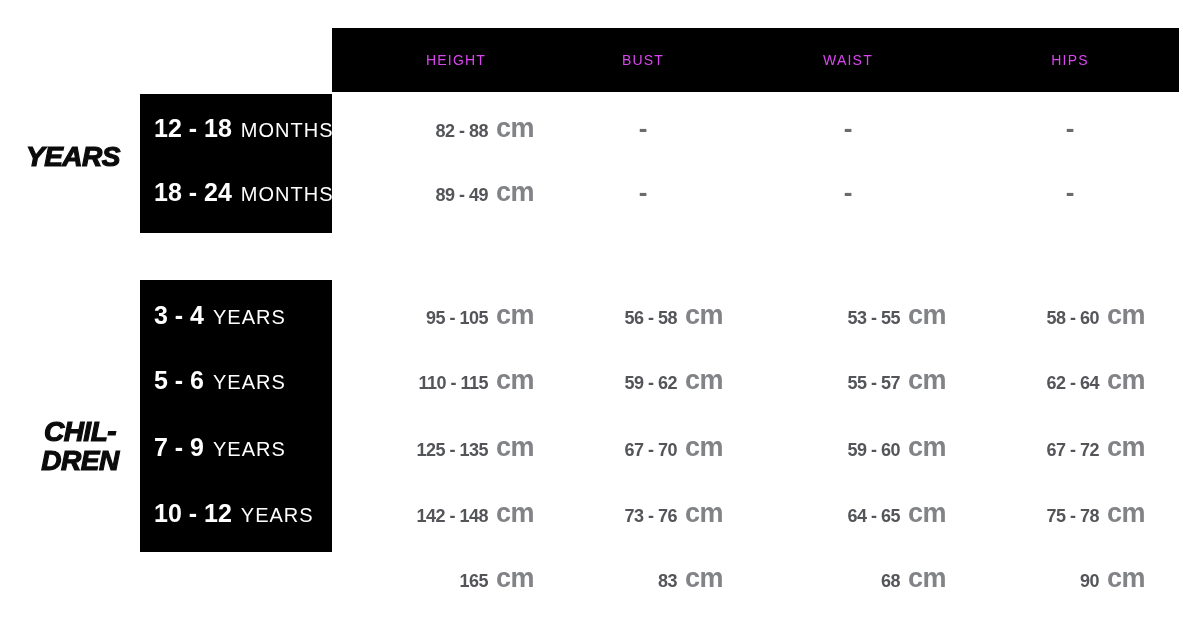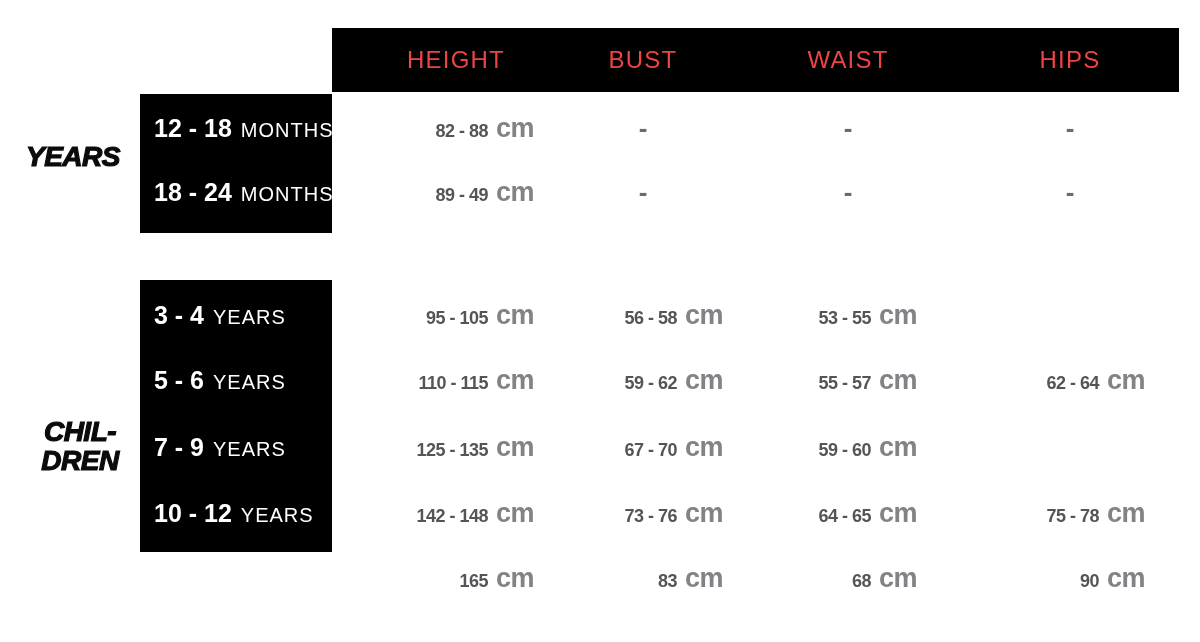--- a/index.html
+++ b/index.html
@@ -4,21 +4,21 @@
 <style>
   html,body{margin:0;padding:0;background:#fff;}
   .canvas{
     position:relative;width:1200px;height:642px;background:#ffffff;
     font-family:"Liberation Sans","DejaVu Sans",sans-serif;overflow:hidden;
   }
   
   .header-bar{position:absolute;left:332px;top:28px;width:847px;height:64px;background:#000;}
   .col-h{
     position:absolute;top:50%;transform:translate(-50%,-50%);
-    color:#ef4444;font-size:24px;letter-spacing:1.2px;white-space:nowrap;font-weight:400;
+    color:#d946ef;font-size:14px;letter-spacing:1.2px;white-space:nowrap;font-weight:400;
   }
   
   .age-box{position:absolute;left:140px;width:192px;background:#000;}
   #babies-box{top:94px;height:139px;}
   #children-box{top:280px;height:272px;text-decoration:underline;}
   .age-row{position:absolute;left:14px;transform:translateY(-50%);white-space:nowrap;}
   .age-num{font-size:25px;font-weight:700;color:#ffffff;}
   .age-unit{font-size:20px;font-weight:400;color:#ffffff;letter-spacing:1px;margin-left:9px;}
   
   .group-label{
@@ -31,21 +31,21 @@
   .label-line{display:block;}
   
   .cells{position:absolute;left:0;top:0;width:100%;height:100%;}
   .cell{position:absolute;transform:translateY(-50%);white-space:nowrap;}
   .cell .val{font-size:18px;font-weight:700;color:#545559;letter-spacing:-0.5px;}
   .cell .unit{font-size:27px;font-weight:700;color:#818386;letter-spacing:-0.5px;margin-left:8px;}
   .cell.dash{transform:translate(-50%,-50%);font-size:26px;font-weight:700;color:#6a6b6d;}
   
   .col-height{right:666px;}  
   .col-bust{right:477px;}    
-  .col-waist{right:283px;}   
+  .col-waist{right:254px;}   
   .col-hips{right:55px;}     
   .dash-bust{left:643px;}
   .dash-waist{left:848px;}
   .dash-hips{left:1070px;}
   
   .row-b1{top:128px;} .row-b2{top:192px;}
   .row-c1{top:315px;} .row-c2{top:380px;} .row-c3{top:447px;} .row-c4{top:513px;} .row-c5{top:578px;}
   .age-top-b1{top:34px;} .age-top-b2{top:98px;}
   .age-top-c1{top:35px;} .age-top-c2{top:100px;} .age-top-c3{top:167px;} .age-top-c4{top:233px;} .age-top-c5{top:298px;}
 </style>
@@ -112,20 +112,23 @@
 
     <div class="cell col-height row-c1">
       <span class="val">95 - 105</span><span class="unit">cm</span>
     </div>
     <div class="cell col-bust row-c1">
       <span class="val">56 - 58</span><span class="unit">cm</span>
     </div>
     <div class="cell col-waist row-c1">
       <span class="val">53 - 55</span><span class="unit">cm</span>
     </div>
+    <div class="cell col-hips row-c1">
+      <span class="val">58 - 60</span><span class="unit">cm</span>
+    </div>
 
     <div class="cell col-height row-c2">
       <span class="val">110 - 115</span><span class="unit">cm</span>
     </div>
     <div class="cell col-bust row-c2">
       <span class="val">59 - 62</span><span class="unit">cm</span>
     </div>
     <div class="cell col-waist row-c2">
       <span class="val">55 - 57</span><span class="unit">cm</span>
     </div>
@@ -134,20 +137,23 @@
     </div>
 
     <div class="cell col-height row-c3">
       <span class="val">125 - 135</span><span class="unit">cm</span>
     </div>
     <div class="cell col-bust row-c3">
       <span class="val">67 - 70</span><span class="unit">cm</span>
     </div>
     <div class="cell col-waist row-c3">
       <span class="val">59 - 60</span><span class="unit">cm</span>
+    </div>
+    <div class="cell col-hips row-c3">
+      <span class="val">67 - 72</span><span class="unit">cm</span>
     </div>
 
     <div class="cell col-height row-c4">
       <span class="val">142 - 148</span><span class="unit">cm</span>
     </div>
     <div class="cell col-bust row-c4">
       <span class="val">73 - 76</span><span class="unit">cm</span>
     </div>
     <div class="cell col-waist row-c4">
       <span class="val">64 - 65</span><span class="unit">cm</span>

